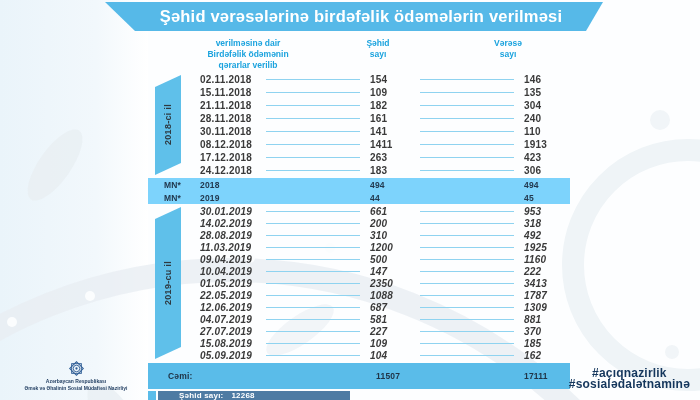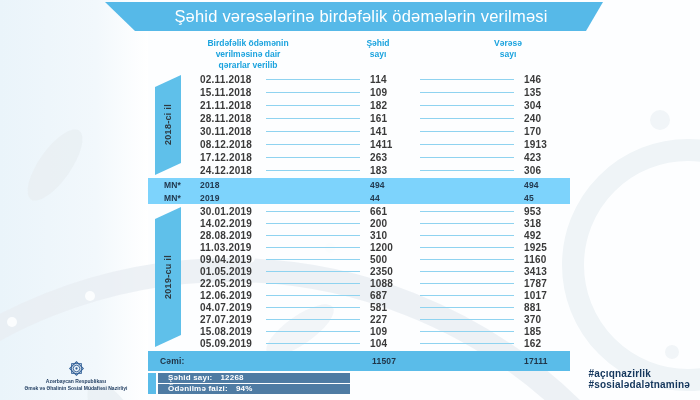--- a/index.html
+++ b/index.html
@@ -12,21 +12,21 @@
   .bg-left { position:absolute; left:0; top:0; width:148px; height:100%;
              background:linear-gradient(90deg,#eaf4fa 0%,#f2f8fc 65%,#ffffff 100%); }
   .bg-orn { position:absolute; left:0; top:0; width:700px; height:400px; pointer-events:none; }
 
   
   .banner { position:absolute; left:105px; top:2px; width:498px; height:29px;
             background:#56b9e8;
             clip-path:polygon(0 0, 100% 0, calc(100% - 17px) 100%, 30px 100%);
             display:flex; align-items:center; justify-content:center;
             padding:0 18px 0 32px; }
-  .banner span { color:#ffffff; font-weight:normal; font-size:16.5px; letter-spacing:.2px; white-space:nowrap; }
+  .banner span { color:#ffffff; font-weight:bold; font-size:16.5px; letter-spacing:.2px; white-space:nowrap; }
 
   
   .table-area { position:absolute; left:148px; top:36px; width:422px; }
 
   .thead { position:relative; height:37px; }
   .th { position:absolute; top:2px; color:#1ba3de; font-weight:bold; font-size:8.5px;
         line-height:1.3; text-align:center; }
   .th1 { left:38px;  width:124px; }
   .th2 { left:195px; width:70px; }
   .th3 { left:325px; width:70px; }
@@ -34,44 +34,44 @@
   .group { position:relative; padding-left:52px; }
   .ribbon { position:absolute; left:7px; top:2px; bottom:2px; width:26px; background:#5fc0ea;
             clip-path:polygon(0 12px, 100% 0, 100% calc(100% - 12px), 0 100%);
             display:flex; align-items:center; justify-content:center; }
   .ribbon span { writing-mode:vertical-rl; transform:rotate(180deg);
                  font-size:9px; font-weight:bold; color:#2e3a42; letter-spacing:.3px; white-space:nowrap; }
 
   .row { display:grid; grid-template-columns:60px 1fr 44px 1fr 46px; align-items:center;
          font-size:10px; font-weight:bold; color:#3a3a3a; letter-spacing:.2px; }
   .g2018 .row { height:13px; }
-  .g2019 .row { height:12px; }
+  .g2019 .row { height:12px;font-style:italic; }
   .leader { height:0; border-top:1.4px solid #8fd3f0; margin:0 10px 0 6px; }
 
   .mn-band { background:#7dd3fc; margin:1px 0; padding-left:16px; }
   .mn-row { display:grid; grid-template-columns:36px 60px 1fr 44px 1fr 46px; align-items:center;
             height:13px; font-size:8.5px; font-weight:bold; color:#22394f; letter-spacing:.2px; }
 
-  .total-row { background:#5abce9; margin-top:2px; height:20px; padding-left:12px;
+  .total-row { background:#5abce9; margin-top:2px; height:26px; padding-left:20px;
                display:grid; grid-template-columns:104px 1fr 44px 1fr 46px; align-items:center;
                font-size:8.5px; font-weight:bold; color:#203548; letter-spacing:.2px; }
 
   .summary { position:relative; margin-top:2px; padding-left:10px; }
   .summary-accent { position:absolute; left:0; top:0; bottom:0; width:8px; background:#5abce9; }
   .sum-bar { width:192px; height:9.5px; background:#4e7ba3; margin-bottom:1.5px;
-             display:flex; align-items:center; gap:8px; padding-left:10px;
+             display:flex; align-items:center; gap:8px; padding-left:21px;
              color:#ffffff; font-size:8px; font-weight:bold; letter-spacing:.2px; }
 
   
   .org { position:absolute; left:15px; top:360px; width:122px; text-align:center; }
   .org svg { display:block; margin:0 auto 1px auto; }
   .org-line { font-size:5px; font-weight:bold; color:#1d3a5e; line-height:1.3; }
 
-  .hashtags { position:absolute; right:10px; top:368px; text-align:left;
-              color:#14365c; font-size:10px; font-weight:bold; line-height:11px; letter-spacing:.2px; }
+  .hashtags { position:absolute; right:10px; top:368px; text-align:center;
+              color:#14365c; font-size:12px; font-weight:bold; line-height:11px; letter-spacing:.2px; }
 </style>
 </head>
 <body>
 
 <div class="stage">
 
   <div class="bg-left"></div>
   <svg class="bg-orn" viewBox="0 0 700 400">
     <circle cx="230" cy="760" r="490" fill="none" stroke="#e8eef2" stroke-width="24" opacity="0.8"></circle>
     <circle cx="12" cy="322" r="5" fill="#fbfdfe"></circle>
@@ -89,22 +89,22 @@
 
   <div class="banner">
     <span>Şəhid vərəsələrinə birdəfəlik ödəmələrin verilməsi</span>
   </div>
 
   <div class="table-area">
 
     <div class="thead">
       <div class="th th1">
 
-      <div>Birdəfəlik ödəmənin</div>
-          <div>verilməsinə dair</div>
+      <div>verilməsinə dair</div>
+          <div>Birdəfəlik ödəmənin</div>
           <div>qərarlar verilib</div>
         </div>
       <div class="th th2">
 
       <div>Şəhid</div>
           <div>sayı</div>
         </div>
       <div class="th th3">
 
       <div>Vərəsə</div>
@@ -113,21 +113,21 @@
     </div>
 
     <div class="group g2018">
       <div class="ribbon">
         <span>2018-ci il</span>
       </div>
 
         <div class="row">
           <span>02.11.2018</span>
           <span class="leader"></span>
-          <span>114</span>
+          <span>154</span>
           <span class="leader"></span>
           <span>146</span>
         </div>
 
         <div class="row">
           <span>15.11.2018</span>
           <span class="leader"></span>
           <span>109</span>
           <span class="leader"></span>
           <span>135</span>
@@ -147,21 +147,21 @@
           <span>161</span>
           <span class="leader"></span>
           <span>240</span>
         </div>
 
         <div class="row">
           <span>30.11.2018</span>
           <span class="leader"></span>
           <span>141</span>
           <span class="leader"></span>
-          <span>170</span>
+          <span>110</span>
         </div>
 
         <div class="row">
           <span>08.12.2018</span>
           <span class="leader"></span>
           <span>1411</span>
           <span class="leader"></span>
           <span>1913</span>
         </div>
 
@@ -241,20 +241,27 @@
         </div>
 
         <div class="row">
           <span>09.04.2019</span>
           <span class="leader"></span>
           <span>500</span>
           <span class="leader"></span>
           <span>1160</span>
         </div>
 
+        <div class="row">
+          <span>10.04.2019</span>
+          <span class="leader"></span>
+          <span>147</span>
+          <span class="leader"></span>
+          <span>222</span>
+        </div>
 
         <div class="row">
           <span>01.05.2019</span>
           <span class="leader"></span>
           <span>2350</span>
           <span class="leader"></span>
           <span>3413</span>
         </div>
 
         <div class="row">
@@ -263,21 +270,21 @@
           <span>1088</span>
           <span class="leader"></span>
           <span>1787</span>
         </div>
 
         <div class="row">
           <span>12.06.2019</span>
           <span class="leader"></span>
           <span>687</span>
           <span class="leader"></span>
-          <span>1017</span>
+          <span>1309</span>
         </div>
 
         <div class="row">
           <span>04.07.2019</span>
           <span class="leader"></span>
           <span>581</span>
           <span class="leader"></span>
           <span>881</span>
         </div>
 

